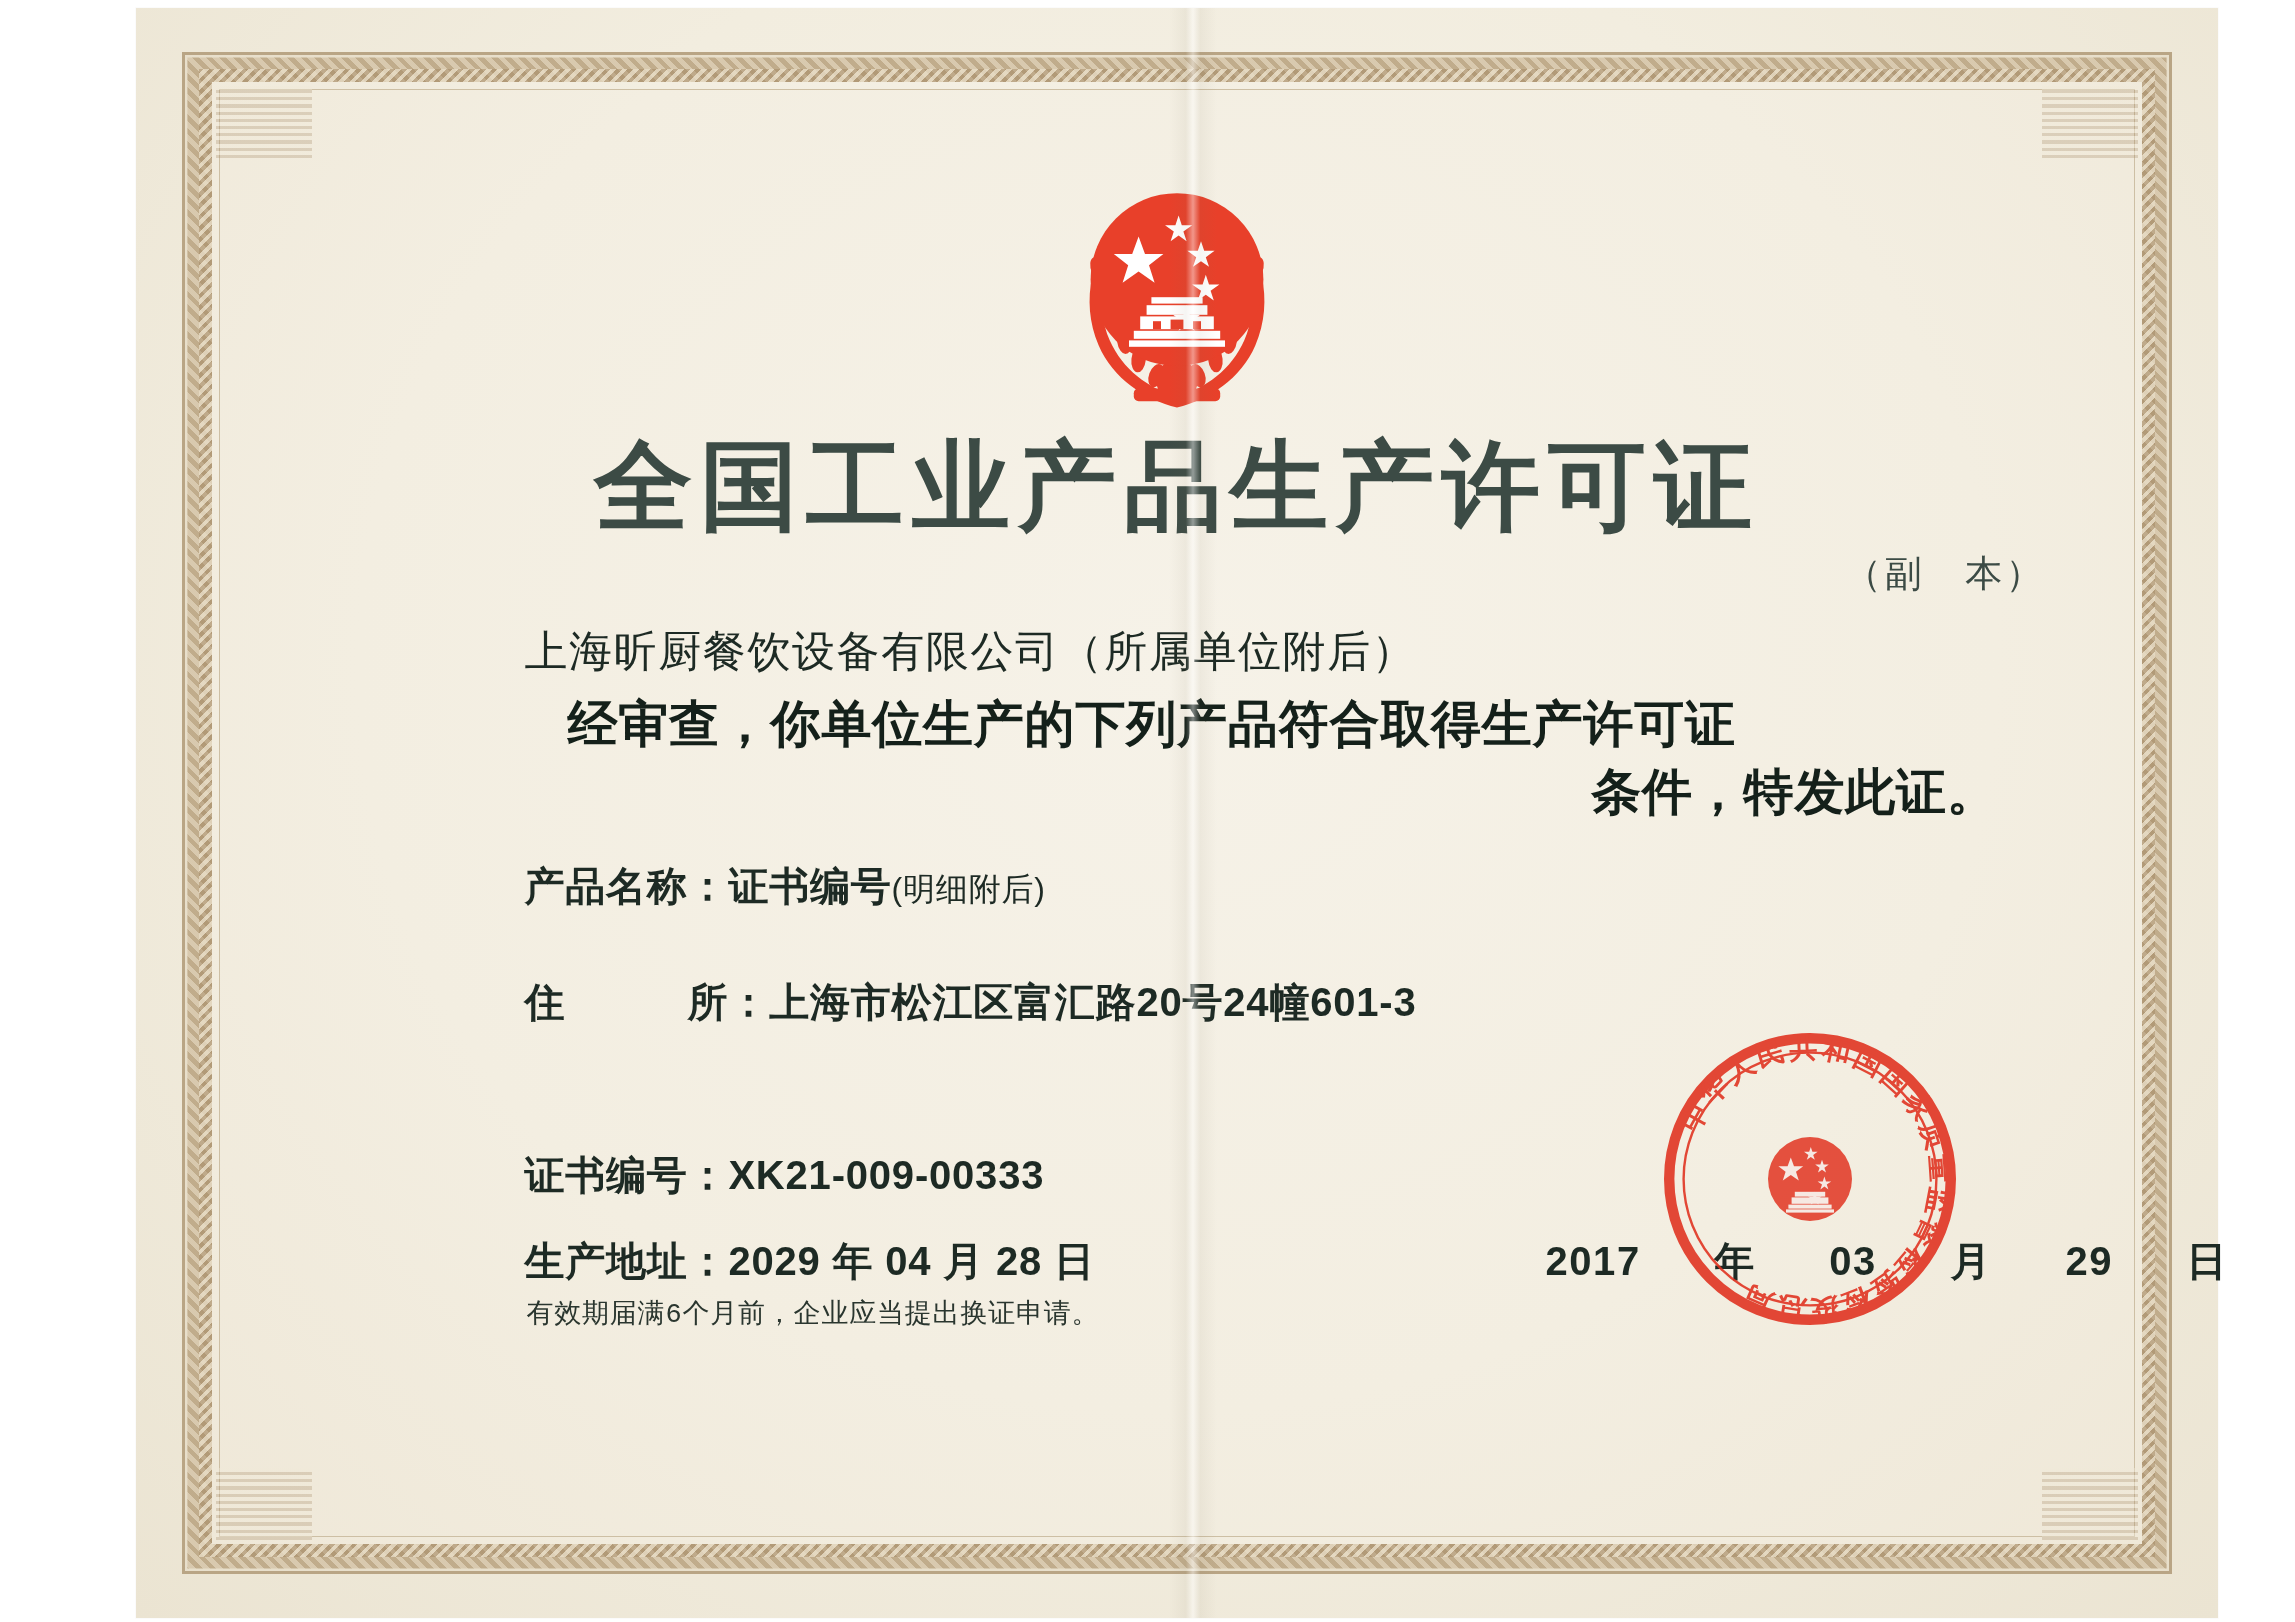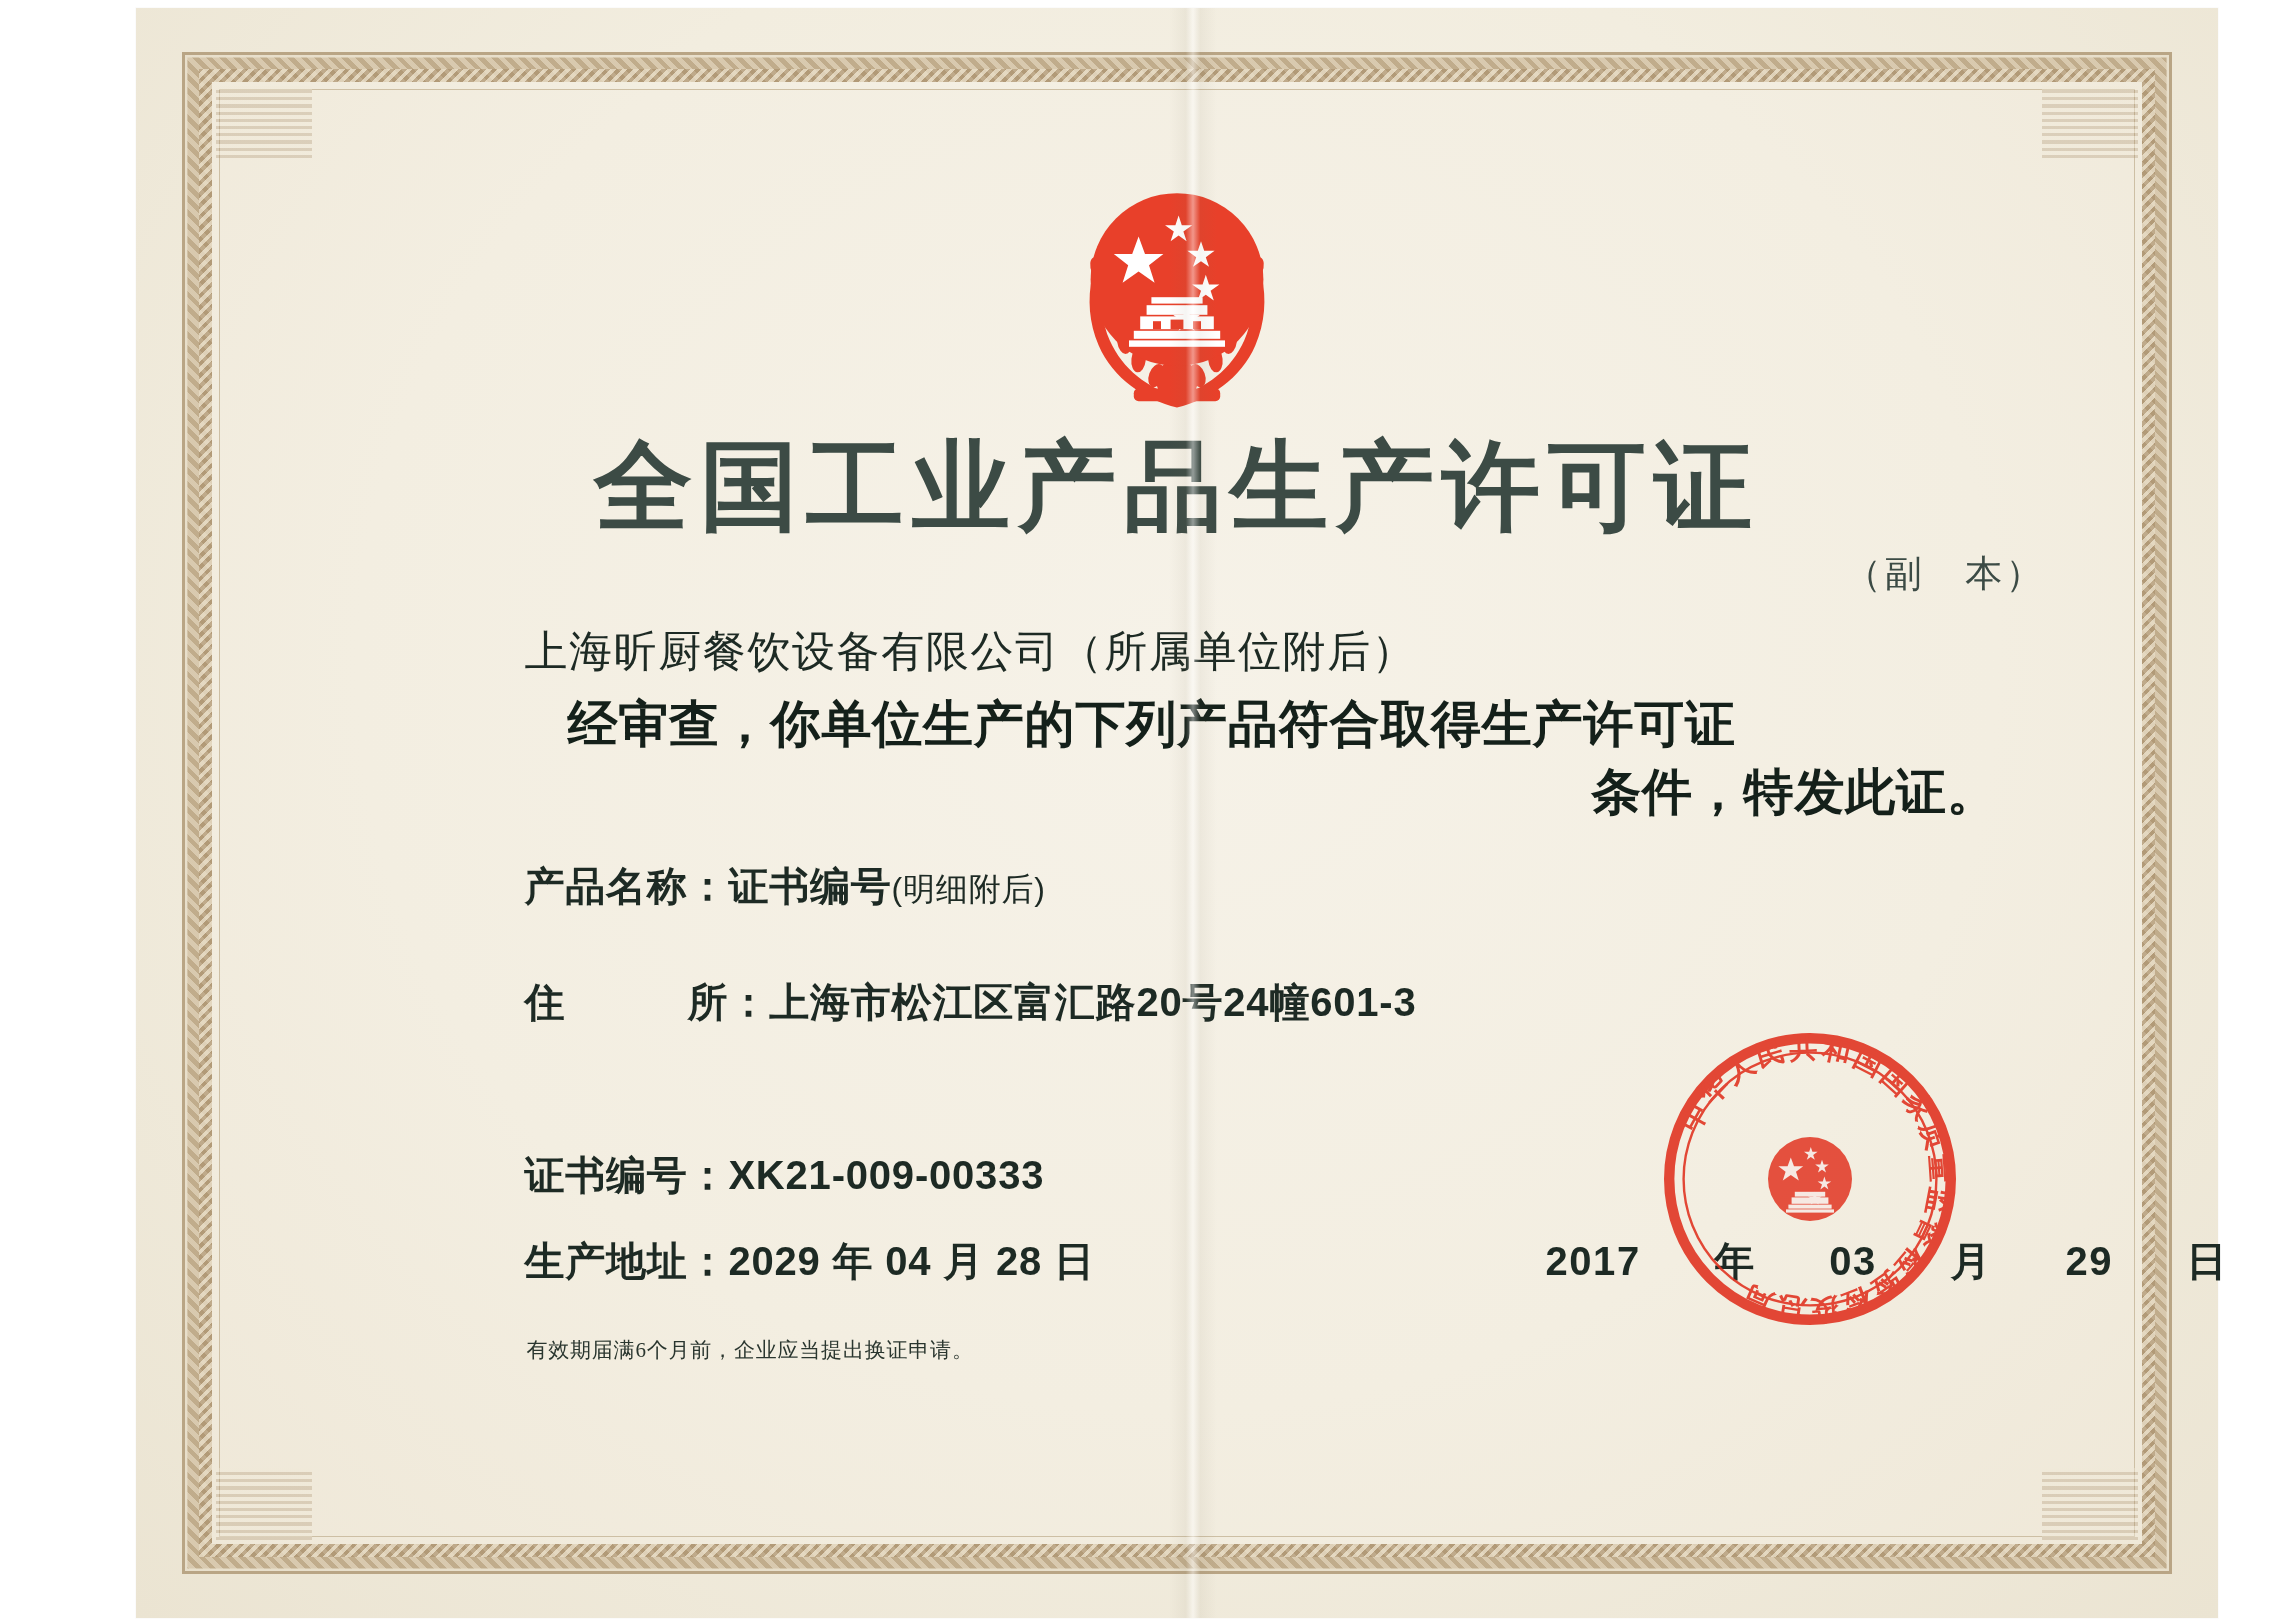--- a/index.html
+++ b/index.html
@@ -214,24 +214,24 @@
     font-size: 40px;
     font-weight: bold;
     color: #1d2a24;
     white-space: nowrap;
     letter-spacing: 1.6px;
   }
   .issue-date .gap { display: inline-block; width: 48px; }
 
   .note {
     position: absolute;
-    top: 1162px;
+    top: 1121px;
     left: 218px;
-    font-family: Liberation Serif, serif;
-    font-size: 21px;
+    font-family: Liberation Mono, monospace;
+    font-size: 27px;
     color: #2a362f;
     letter-spacing: 0.8px;
   }
 
   
   .seal {
     position: absolute;
     left: 1346px;
     top: 849px;
     width: 312px;

